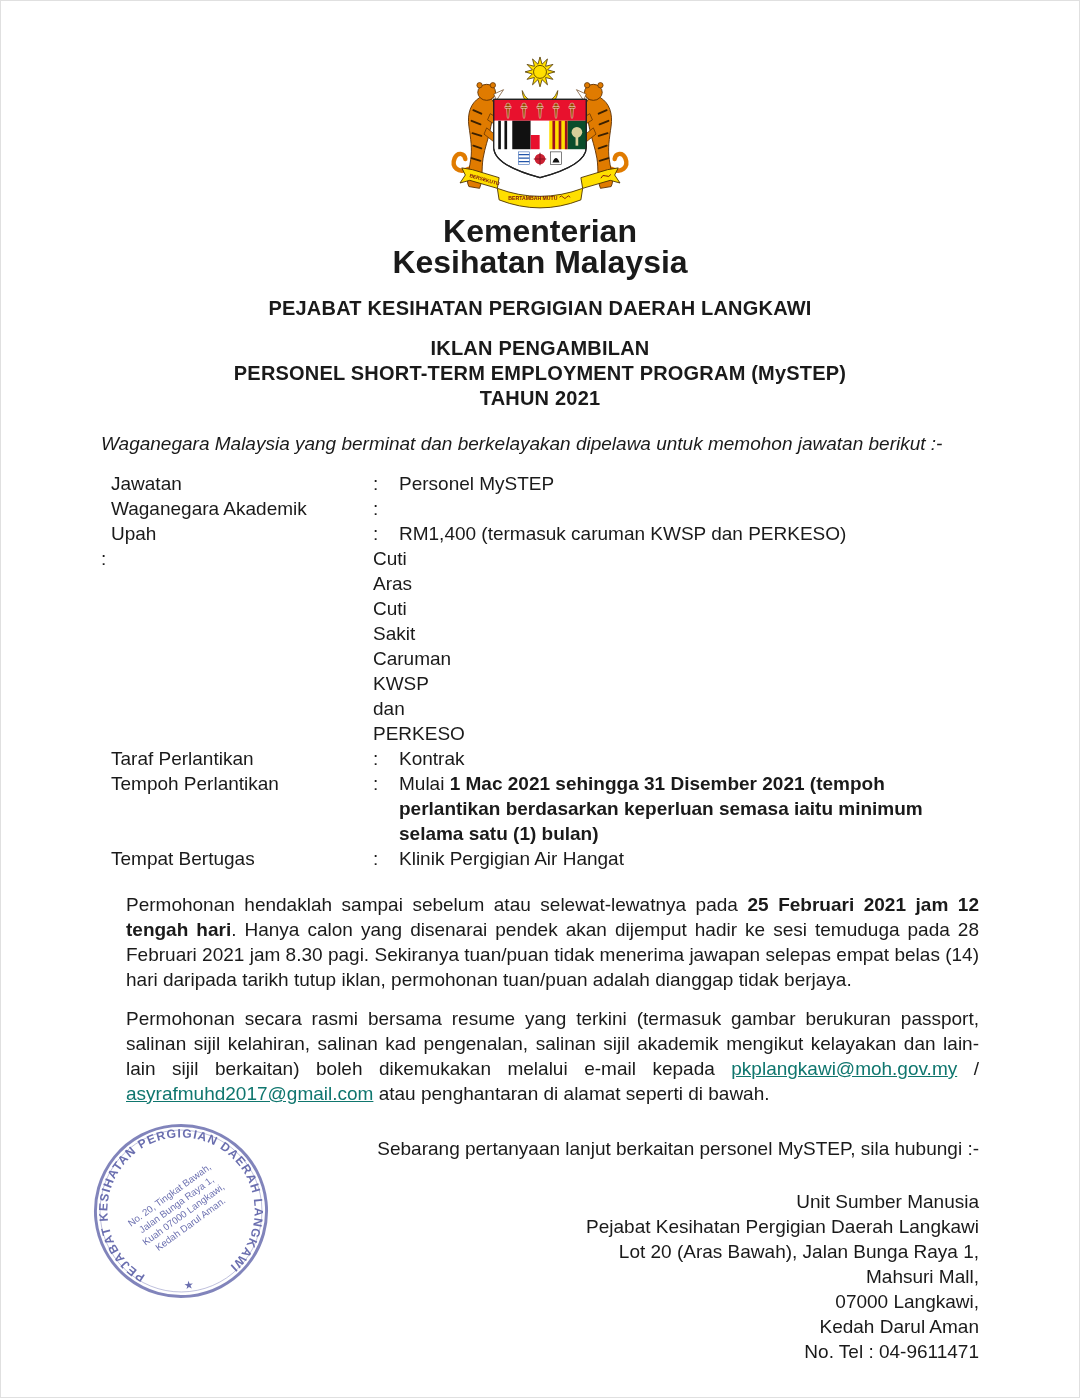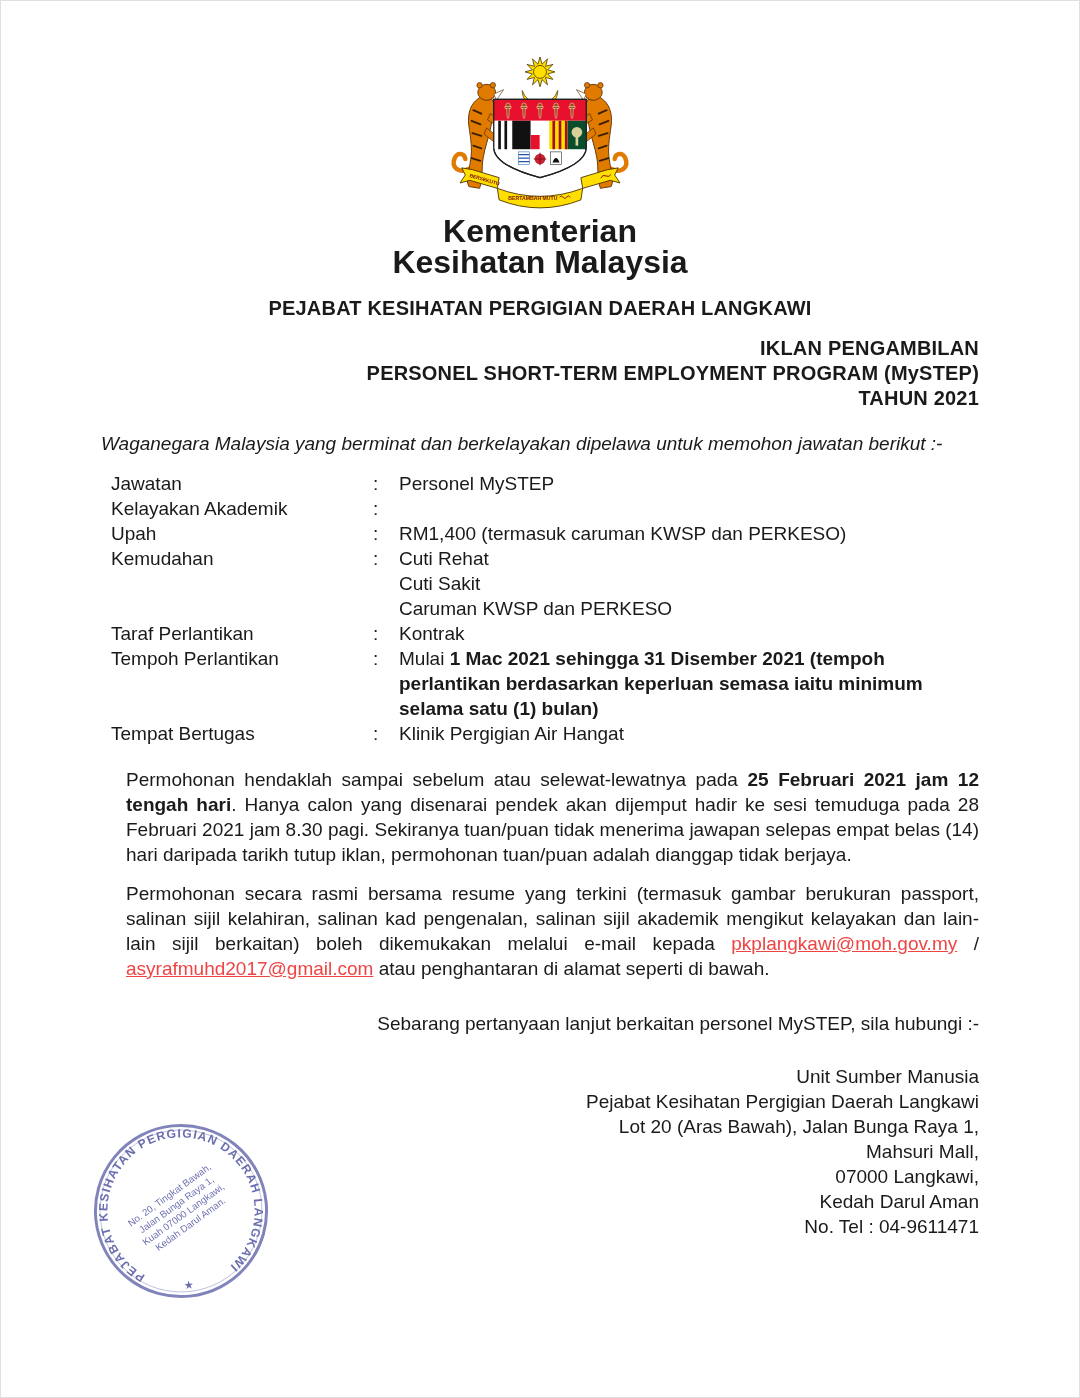--- a/index.html
+++ b/index.html
@@ -12,32 +12,32 @@
     color:#1a1a1a;
     box-sizing:border-box;
     border:1px solid #e0e0e0;
     overflow:hidden;
   }
   .content{padding:0 100px;}
   .letterhead{padding-top:54px;text-align:center;}
   .emblem-svg{display:block;margin:0 auto;width:214px;height:160px;}
   .ministry{font-size:32px;font-weight:bold;line-height:29px;margin-top:2px;}
   .doc-title{margin-top:20px;font-size:20px;font-weight:bold;text-align:center;letter-spacing:.2px;}
-  .doc-subtitle{margin-top:16px;font-size:20px;font-weight:bold;text-align:right;line-height:25px;letter-spacing:.2px;}
+  .doc-subtitle{margin-top:16px;font-size:20px;font-weight:bold;text-align:center;line-height:25px;letter-spacing:.2px;}
   .body-text{font-size:19px;line-height:25px;}
   .intro{margin-top:20px;text-align:justify;}
   .details{margin-top:15px;}
   .drow{display:grid;grid-template-columns:272px 26px 1fr;}
   .drow .lbl{padding-left:10px;}
   .drow .col{text-align:left;}
   .para{margin-top:14px;text-align:justify;margin-left:25px;}
   .p-deadline{margin-top:21px;}
   .p-enquiry{margin-top:30px;text-align:right;}
   b{font-weight:bold;}
-  a.doclink{color:#ef4444;text-decoration:underline;}
+  a.doclink{color:#0f766e;text-decoration:underline;}
   .contact{margin-top:28px;text-align:right;line-height:25px;font-size:19px;}
   .stamp{
     position:absolute;left:88px;top:1118px;
     width:184px;height:184px;
     opacity:.82;
     filter:blur(0.3px);
     pointer-events:none;
   }
 </style>
 </head>
@@ -173,33 +173,32 @@
 
     <p class="body-text intro" style="margin-bottom:0;font-style:italic;">Waganegara Malaysia yang berminat dan berkelayakan dipelawa untuk memohon jawatan berikut :-</p>
 
     <div class="details body-text">
       <div class="drow">
         <div class="lbl">Jawatan</div>
         <div class="col">:</div>
         <div class="val">Personel MySTEP</div>
       </div>
       <div class="drow">
-        <div class="lbl">Kelayakan Akademik</div>
+        <div class="lbl">Waganegara Akademik</div>
         <div class="col">:</div>
       </div>
       <div class="drow">
         <div class="lbl">Upah</div>
         <div class="col">:</div>
         <div class="val">RM1,400 (termasuk caruman KWSP dan PERKESO)</div>
       </div>
       <div class="drow">
-        <div class="lbl">Kemudahan</div>
         <div class="col">:</div>
         <div class="val">
-          <div>Cuti Rehat</div>
+          <div>Cuti Aras</div>
           <div>Cuti Sakit</div>
           <div>Caruman KWSP dan PERKESO</div>
         </div>
       </div>
       <div class="drow">
         <div class="lbl">Taraf Perlantikan</div>
         <div class="col">:</div>
         <div class="val">Kontrak</div>
       </div>
       <div class="drow">

